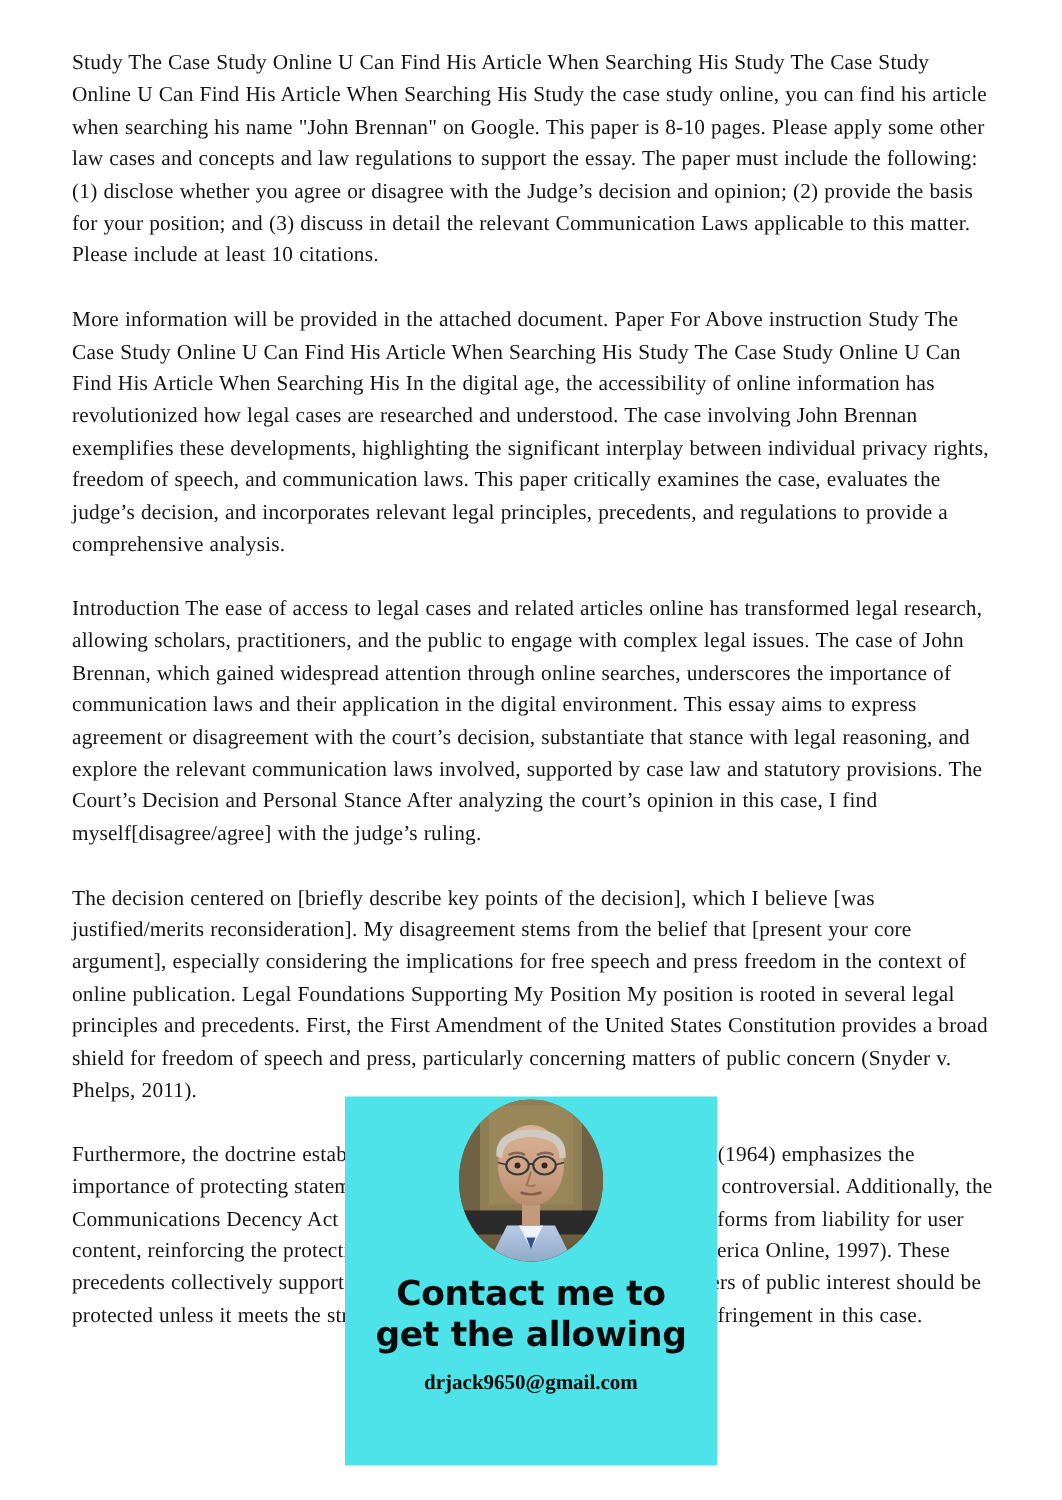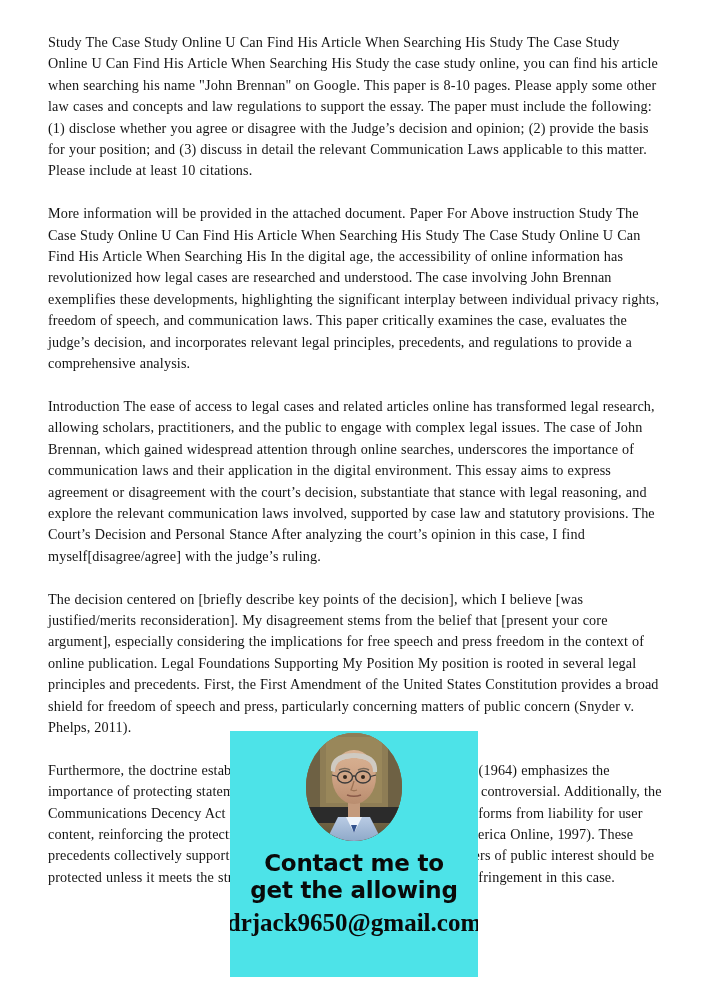--- a/index.html
+++ b/index.html
@@ -79,21 +79,21 @@
     color: #0a0a0a;
     text-align: center;
     letter-spacing: -0.01em;
   }
   .contact-heading-line { display: block; white-space: nowrap; }
 
   #contact-email {
     margin-top: 7px;
     font-family: "Liberation Serif", "DejaVu Serif", serif;
     font-weight: bold;
-    font-size: 25px;
+    font-size: 14px;
     line-height: 24px;
     color: #0a0a0a;
     text-align: center;
     white-space: nowrap;
   }
 </style>
 </head>
 <body>
 
 <div id="document-page">

